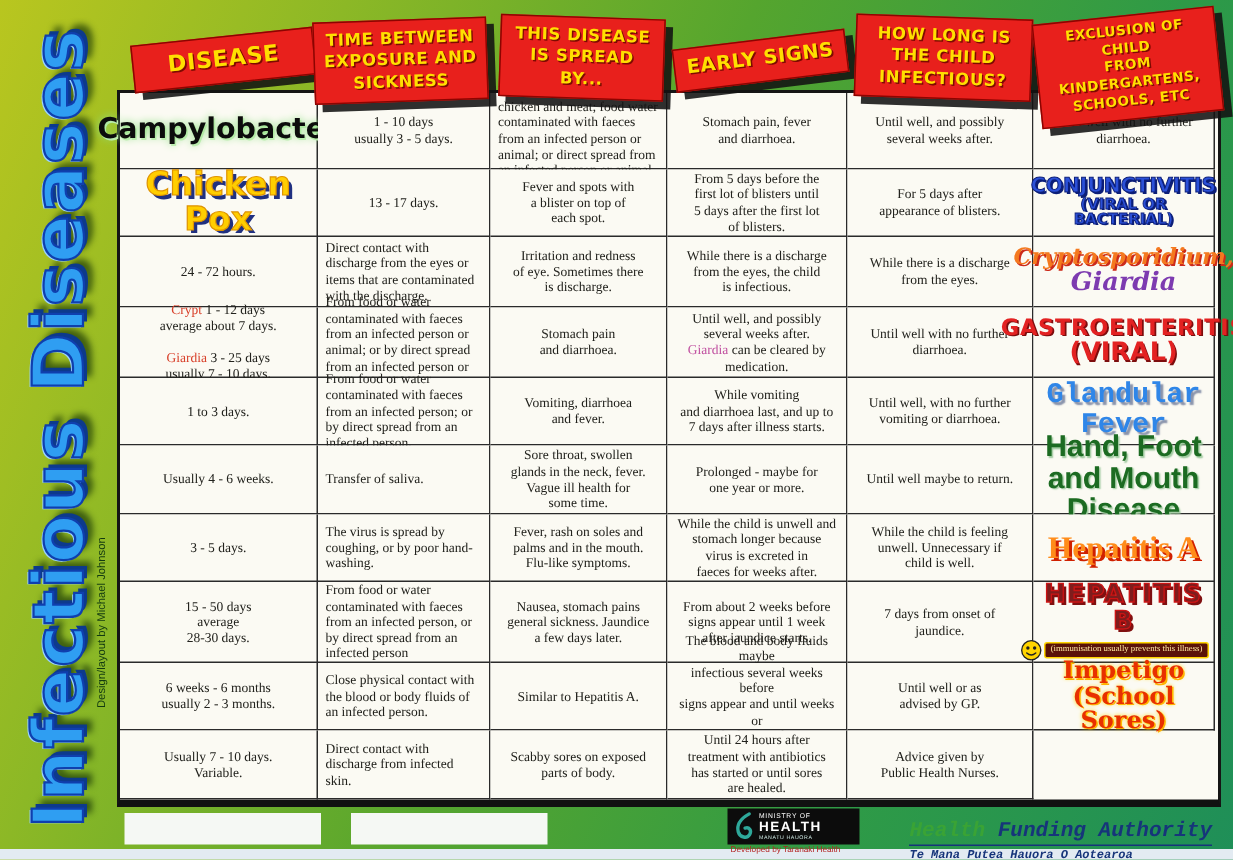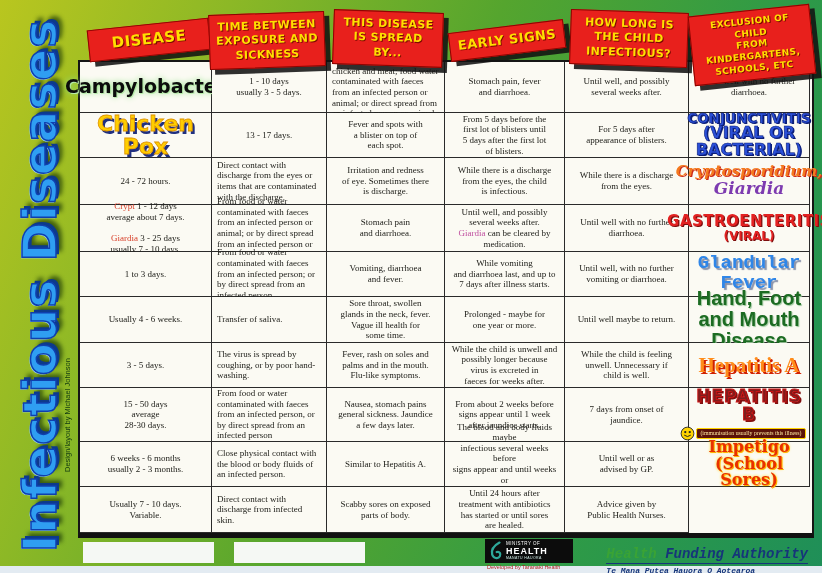--- a/index.html
+++ b/index.html
@@ -42,25 +42,25 @@
   #hdr-spread{left:333px;top:11px;width:100px;font-size:11px;transform:rotate(2deg);}
   #hdr-signs{left:449px;top:26px;width:106px;font-size:13px;transform:rotate(-7deg);}
   #hdr-howlong{left:570px;top:11px;width:108px;font-size:11px;transform:rotate(2deg);}
   #hdr-exclusion{left:691px;top:10px;width:112px;font-size:9px;transform:rotate(-6deg);}
 
   
   .dn{font-family:"DejaVu Sans",sans-serif;font-weight:bold;text-align:center;line-height:1.05;}
   .dn-campy{font-size:19px;color:#0c0c0c;text-shadow:0 0 6px #8fe080,1px 1px 0 #c8f0bc;}
   .dn-cpox{font-size:22px;color:#ffce00;-webkit-text-stroke:.8px #df9300;text-shadow:2.5px 2.5px 0 #203080;}
   .dn-conj{font-size:13.5px;color:#2b50d8;-webkit-text-stroke:.7px #0c1e78;text-shadow:1.4px 1.4px 0 #0c1e78;}
-  .dn-conj2{font-size:16px;color:#2b50d8;-webkit-text-stroke:.6px #0c1e78;text-shadow:1.2px 1.2px 0 #0c1e78;}
+  .dn-conj2{font-size:10px;color:#2b50d8;-webkit-text-stroke:.6px #0c1e78;text-shadow:1.2px 1.2px 0 #0c1e78;}
   .dn-crypt{font-family:"DejaVu Serif",serif;font-style:italic;font-size:15px;color:#f4791f;text-shadow:1.2px 1.2px 0 #cc2a1a;}
   .dn-giard{font-family:"DejaVu Serif",serif;font-style:italic;font-size:17px;color:#7d3bb0;font-weight:bold;}
   .dn-gastro{font-size:15px;color:#e32222;text-shadow:1.2px 1.2px 0 #7d0d0d;letter-spacing:.5px;}
-  .dn-gastro2{font-size:12px;color:#e32222;text-shadow:1px 1px 0 #7d0d0d;}
+  .dn-gastro2{font-size:17px;color:#e32222;text-shadow:1px 1px 0 #7d0d0d;}
   .dn-gland{font-size:19px;color:#2f86e8;text-shadow:2px 2px 1px #8892aa;font-family:Liberation Mono, monospace;}
   .dn-hfm{font-family:"Liberation Sans",sans-serif;font-size:20px;color:#1c6b22;text-shadow:1px 1px 1px #9cc89c;}
   .dn-hepa{font-family:Liberation Serif, serif;font-size:21px;color:#ff8c1a;text-shadow:2px 2px 0 #d02000;}
   .dn-hepb{font-size:17px;color:#7f1d1d;-webkit-text-stroke:.9px #cc1414;text-shadow:2px 2px 0 #801010;letter-spacing:1px;}
   .dn-impet{font-family:"DejaVu Serif",serif;font-size:16px;color:#e83000;text-shadow:0 0 3px #ffd400,1px 1px 0 #ffaa00;}
   .hepb-note{display:flex;align-items:center;margin-top:2px;margin-left:-12px;}
   .hepb-note .txt{background:#5a1208;color:#ffe9a0;border:1.5px solid #ffd400;border-radius:2px;
     font-family:"Liberation Serif",serif;font-size:5.8px;padding:1px 3px;white-space:nowrap;}
   .smiley{width:15px;height:15px;margin-right:1px;flex:0 0 auto;}
 
@@ -256,21 +256,21 @@
       <div class="cell spread">
         <div class="ct">The virus is spread by coughing, or by poor hand-washing.</div>
       </div>
       <div class="cell signs">
         <div class="ct">Fever, rash on soles and
 palms and in the mouth.
 Flu-like symptoms.</div>
       </div>
       <div class="cell howlong">
         <div class="ct">While the child is unwell and
-possibly longer because
+stomach longer because
 virus is excreted in
 faeces for weeks after.</div>
       </div>
       <div class="cell exclusion">
         <div class="ct">While the child is feeling
 unwell.  Unnecessary if
 child is well.</div>
       </div>
       <div class="cell name-cell">
         <div class="dn dn-hepa">Hepatitis A</div>

